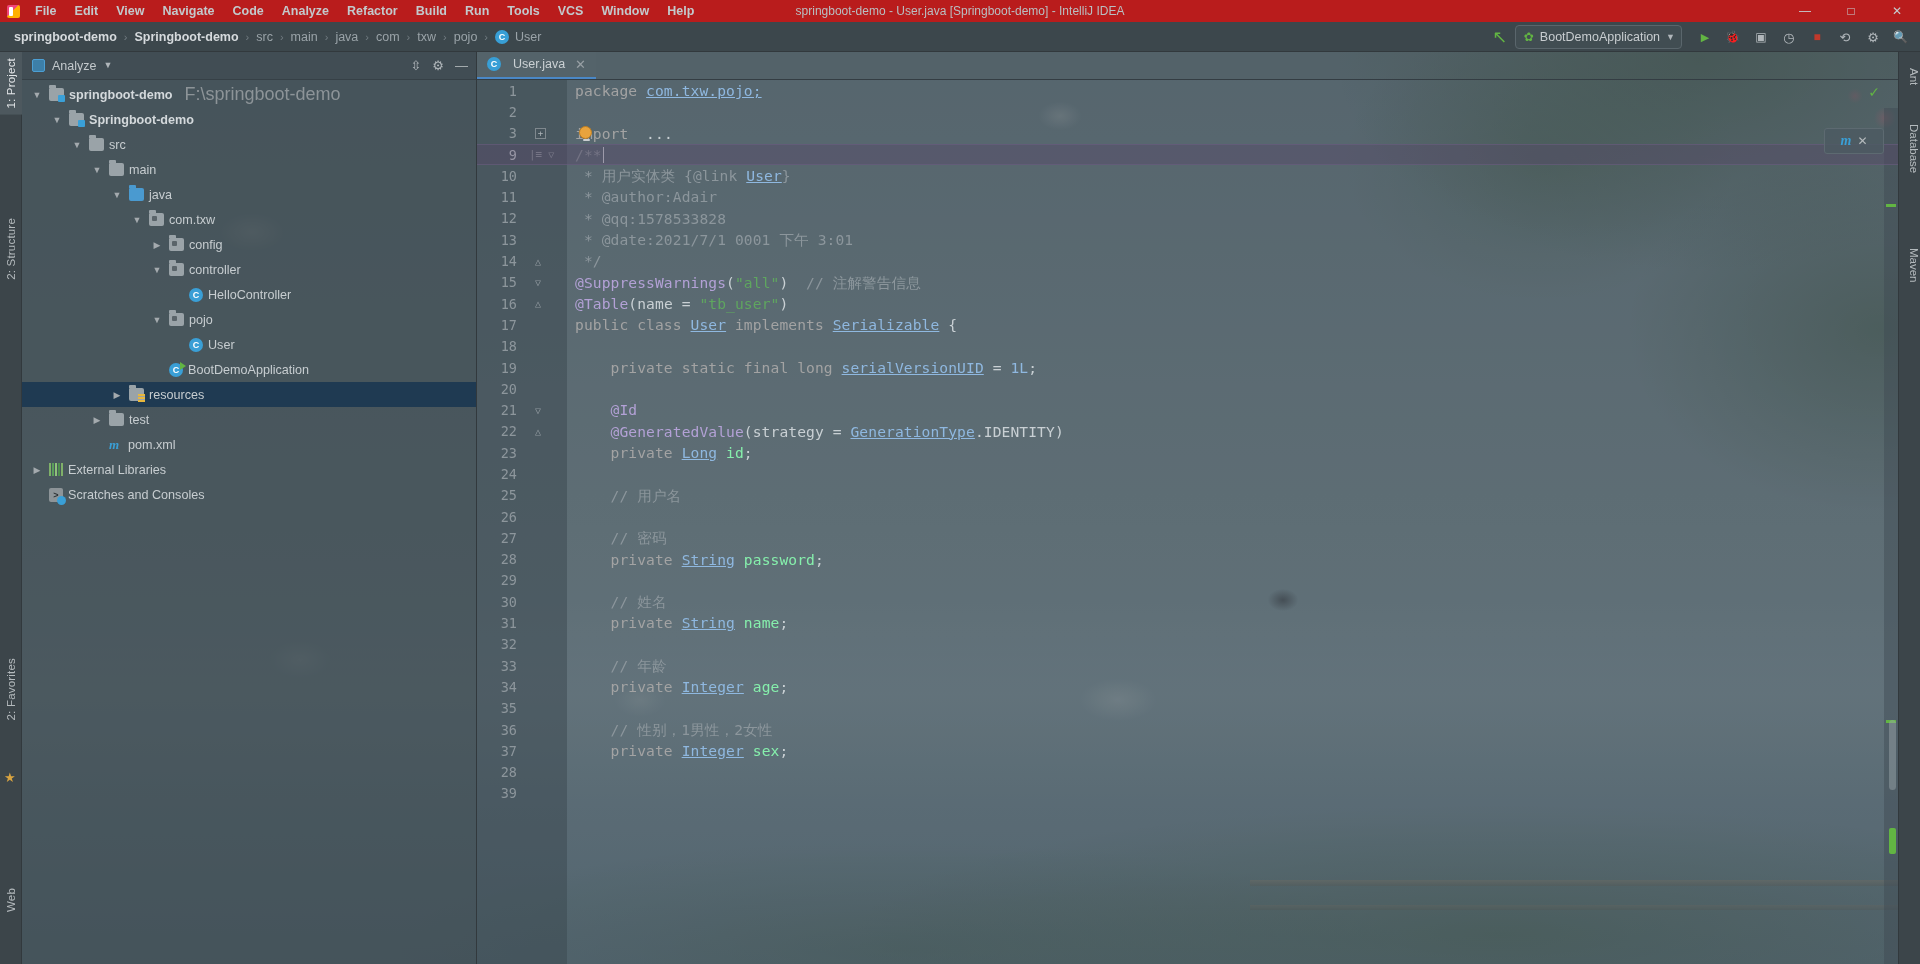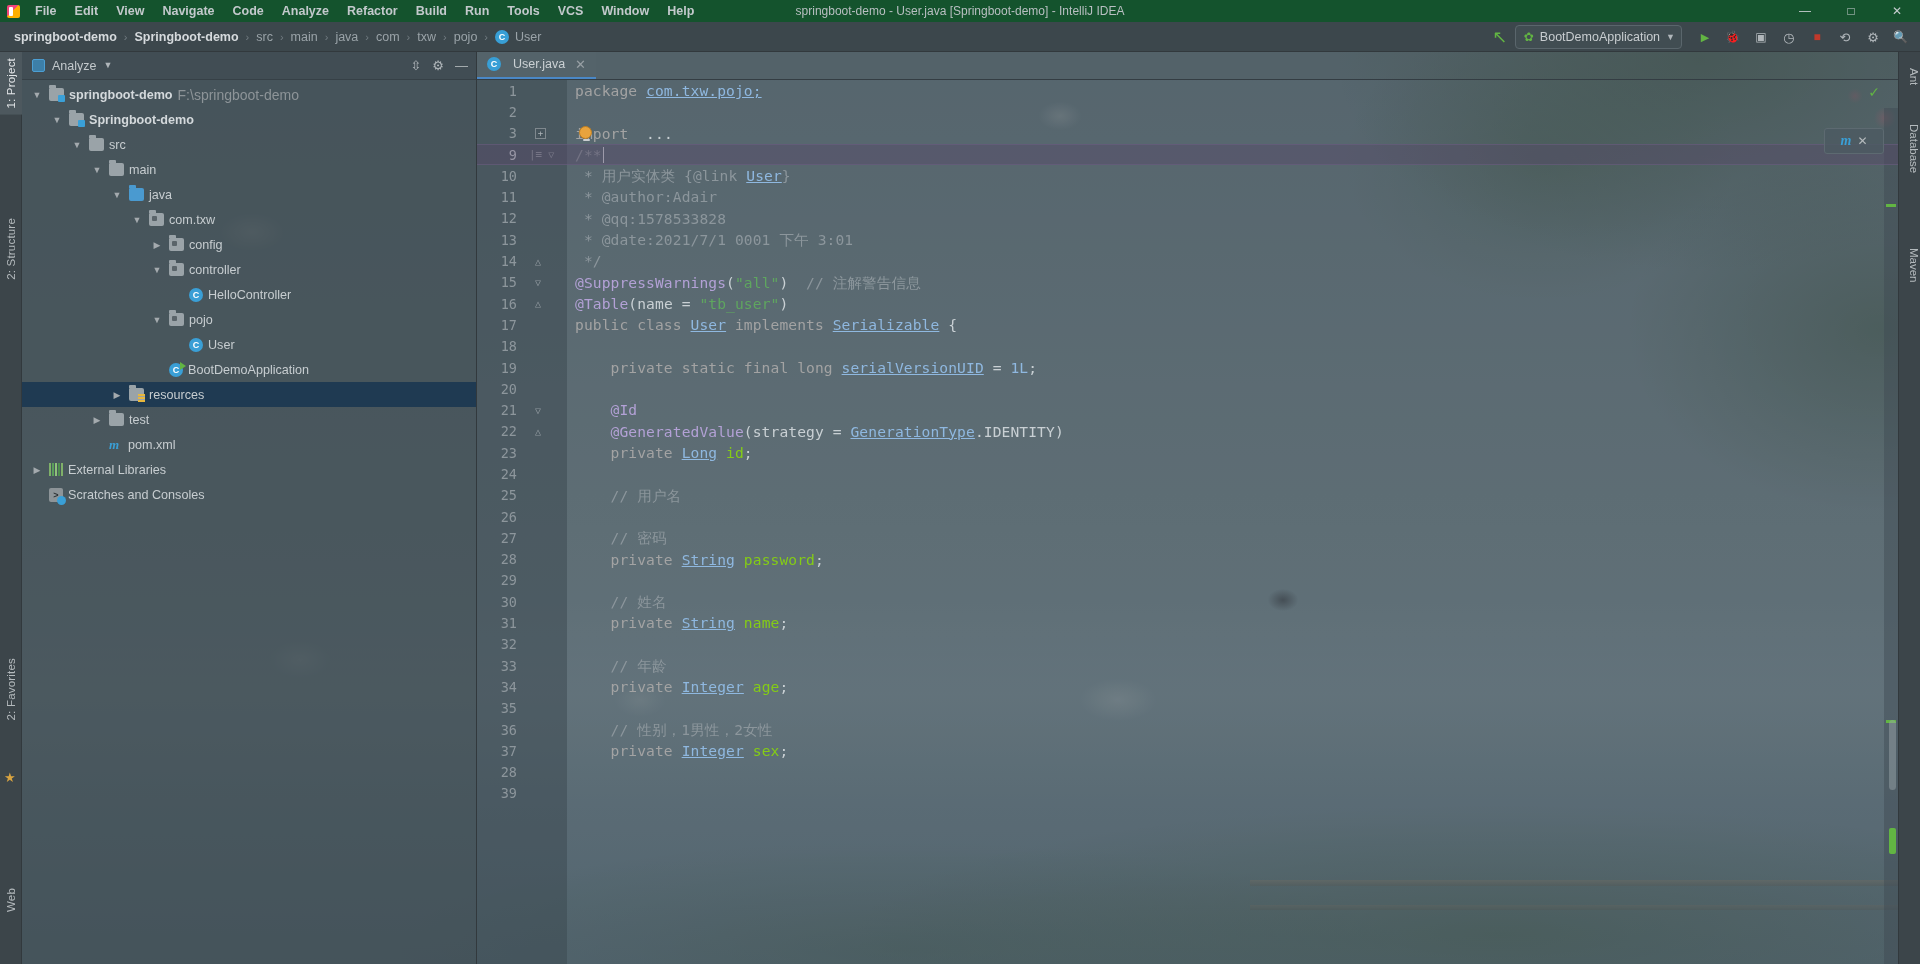--- a/index.html
+++ b/index.html
@@ -58,21 +58,21 @@
   }
   #fence2 {
     position:absolute; left:1250px; top:905px; width:670px; height:5px;
     background: linear-gradient(to bottom, rgba(140,130,112,.40), rgba(100,92,78,.28));
     filter: blur(.4px);
   }
 
   
   #titlebar {
     position:absolute; left:0; top:0; width:1920px; height:22px;
-    background:#14532d;
+    background:#b91c1c;
     display:flex; align-items:center;
     z-index:40;
   }
   #titlebar .ttl {
     position:absolute; left:0; right:0; text-align:center;
     font-size:12px; color:#b9bfc2;
     pointer-events:none;
   }
   .wbtns { position:absolute; right:0; top:0; height:22px; display:flex; }
   .wbtn { width:46px; height:22px; display:flex; align-items:center; justify-content:center;
@@ -179,21 +179,21 @@
   .trow {
     height:25px; display:flex; align-items:center; gap:5px; padding-left:8px;
     white-space:nowrap;
   }
   .trow.sel { background:#1f3a52; }
   .tw { width:14px; display:flex; align-items:center; justify-content:center;
         color:#a4aaae; font-size:9px; }
   .tw.none { visibility:hidden; }
   .tlabel { color:#c7cdd0; }
   .tlabel.b { font-weight:bold; color:#d4d9dc; }
-  .tpath { color:#8d9498; font-size:14px; }
+  .tpath { color:#8d9498; font-size:18px; margin-left:7px; }
   .ind1 { padding-left:8px; } .ind2 { padding-left:28px; }
   .ind3 { padding-left:48px; } .ind4 { padding-left:68px; }
   .ind5 { padding-left:88px; } .ind6 { padding-left:108px; }
   .ind7 { padding-left:128px; } .ind8 { padding-left:148px; }
 
   
   .ic { width:15px; height:13px; position:relative; flex:none; }
   .ic.folder { background:#9aa3a8; border-radius:1px 2px 2px 2px; }
   .ic.folder:before { content:""; position:absolute; left:0; top:-3px;
     width:7px; height:3px; background:#9aa3a8; border-radius:1px 1px 0 0; }
@@ -295,21 +295,21 @@
     background:rgba(86,74,104,.45);
     border-top:1px solid rgba(110,96,132,.5);
     border-bottom:1px solid rgba(110,96,132,.5);
     pointer-events:none;
   }
   
   .kw   { color:#a3a3a3; }
   .str  { color:#5fa65f; }
   .ann  { color:#b3a1d6; }
   .cls2 { color:#8fb8e0;text-decoration:underline; }
-  .fld  { color:#84cc16; }
+  .fld  { color:#86efac; }
   .cmt  { color:#8c969c; }
   .num  { color:#8fb8e0; }
   .plain{ color:#c9d0d4; }
   .punc { color:#c9d0d4; }
   .caret-bar {
     display:inline-block; width:1.5px; height:16px; background:#d8dde0;
     vertical-align:-3px; margin-left:1px;
   }
   .bulb {
     position:absolute; width:13px; height:13px; border-radius:50%;

